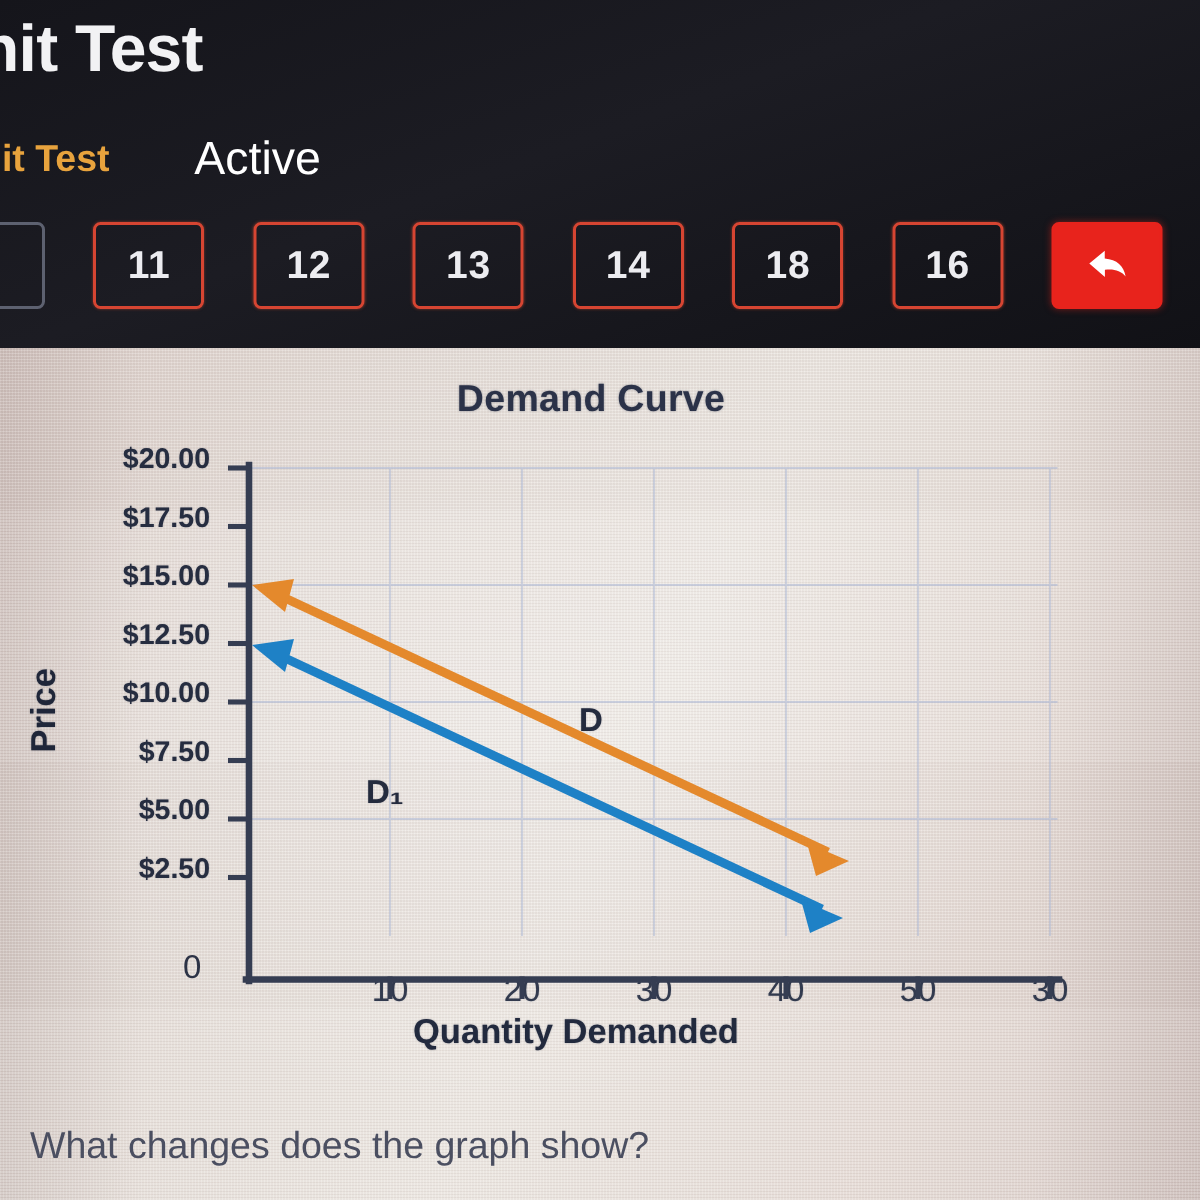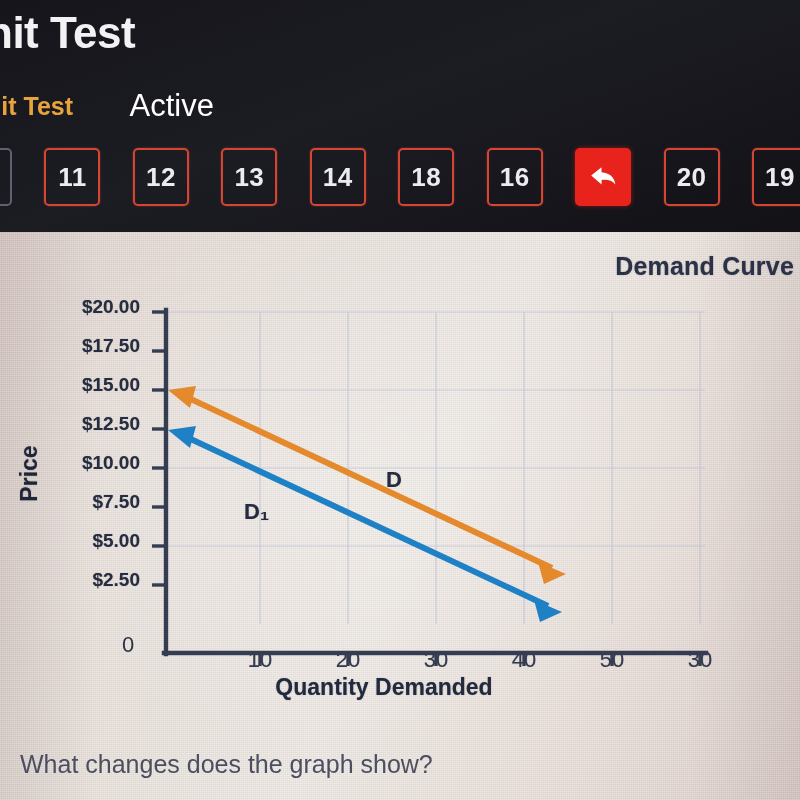--- a/index.html
+++ b/index.html
@@ -67,21 +67,21 @@
   
   .pager {
     position: absolute;
     left: -44px;
     top: 148px;
     height: 64px;
     white-space: nowrap;
   }
   .pg {
     display: inline-block;
-    width: 56px;
+    width: 74px;
     height: 58px;
     margin-right: 28px;
     border-radius: 5px;
     box-sizing: border-box;
     vertical-align: top;
     position: relative;
     background: transparent;
   }
   .pg .pg-num {
     position: absolute;
@@ -139,21 +139,21 @@
   .chart-wrap {
     position: absolute;
     inset: 0;
     z-index: 3;
   }
 
   .chart-title {
     position: absolute;
     left: 0; right: 0;
     top: 20px;
-    text-align: right;
+    text-align: center;
     font-size: 25px;
     font-weight: 700;
     color: #2b3248;
     letter-spacing: 0.2px;
     text-shadow: 0 0 1.5px rgba(43,50,72,0.45);
   }
   .chart-title-shift { position: relative; left: -6px; }
 
   .axis-label-y {
     position: absolute;
@@ -332,21 +332,21 @@
       <div class="zero-label">0</div>
 
       <div class="xtick" style="left:225px; top:415px;">10</div>
       <div class="xtick" style="left:313px; top:415px;">20</div>
       <div class="xtick" style="left:401px; top:415px;">30</div>
       <div class="xtick" style="left:489px; top:415px;">40</div>
       <div class="xtick" style="left:577px; top:415px;">50</div>
       <div class="xtick" style="left:665px; top:415px;">30</div>
 
       <div class="curve-label" style="left:386px; top:235px;">D</div>
-      <div class="curve-label" style="left:244px; top:267px;">D₁</div>
+      <div class="curve-label" style="left:244px; top:283px;">D₁</div>
 
       <svg class="plot" width="800" height="568" viewBox="0 0 800 568">
 
         <g stroke="#aab6d4" stroke-width="1.2" opacity="0.55">
 
           <line x1="164" y1="80" x2="705" y2="80"></line>
           <line x1="164" y1="158" x2="705" y2="158"></line>
           <line x1="164" y1="236" x2="705" y2="236"></line>
           <line x1="164" y1="314" x2="705" y2="314"></line>
 

